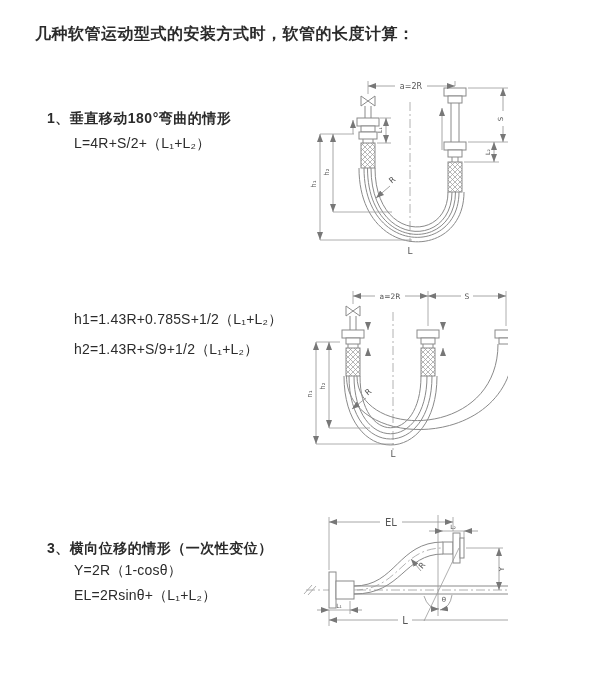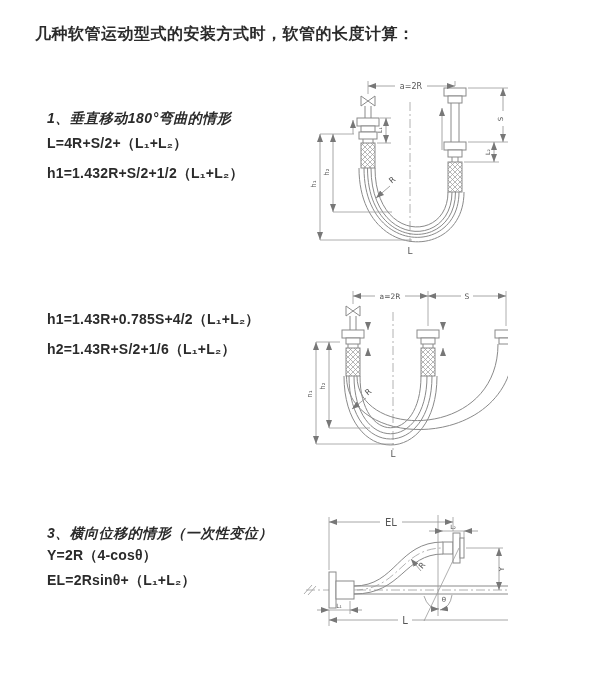--- a/index.html
+++ b/index.html
@@ -1,22 +1,22 @@
 <!DOCTYPE html>
 <html><head>
 <meta charset="utf-8">
 <style>
   html,body{margin:0;padding:0;background:#fff;}
   .page{position:relative;width:508px;height:675px;background:#ffffff;overflow:hidden;
         font-family:"Liberation Sans","DejaVu Sans",sans-serif;color:#2b2b2b;}
   .doc-title{position:absolute;left:35px;top:24px;font-size:16px;font-weight:bold;letter-spacing:.5px;}
   .sec{position:absolute;left:47px;}
-  .sec-heading{font-size:14px;font-weight:bold;letter-spacing:.5px;height:20px;line-height:20px;font-style:italic;}
-  .formula{font-size:14px;letter-spacing:.2px;height:30px;line-height:30px;white-space:nowrap;font-weight:bold;}
-  #sec1{top:108px;} #sec2{top:304px;} #sec3{top:523px;}
+  .sec-heading{font-size:14px;font-weight:bold;letter-spacing:.5px;height:20px;line-height:20px;}
+  .formula{font-size:14px;margin-left:27px;letter-spacing:.2px;height:30px;line-height:30px;white-space:nowrap;}
+  #sec1{top:108px;} #sec2{top:304px;} #sec3{top:538px;}
   #sec3 .formula{height:25px;line-height:25px;}
   .dwg{position:absolute;}
   #d1{left:310px;top:72px;} #d2{left:308px;top:282px;} #d3{left:300px;top:498px;}
   svg{display:block;}
   svg text{font-family:"DejaVu Sans",sans-serif;fill:#555;}
   .ln{stroke:#8a8a8a;stroke-width:1;fill:none;}
   .fit{stroke:#8a8a8a;stroke-width:1;fill:#ffffff;}
   .thin{stroke:#9a9a9a;stroke-width:.8;fill:none;}
   .dim{stroke:#8f8f8f;stroke-width:.8;fill:none;}
   .cl{stroke:#a0a0a0;stroke-width:.8;fill:none;stroke-dasharray:9 3 2 3;}
@@ -25,31 +25,30 @@
 </head>
 <body>
 
 <div class="page">
 
   <div class="doc-title">几种软管运动型式的安装方式时，软管的长度计算：</div>
 
   <div class="sec" id="sec1">
     <div class="sec-heading">1、垂直移动180°弯曲的情形</div>
     <div class="formula">L=4R+S/2+（L₁+L₂）</div>
-    <div class="formula">h1=1.432R+S/2+1/2（L₁+L₂）</div>
   </div>
 
   <div class="sec" id="sec2">
-    <div class="formula">h1=1.43R+0.785S+4/2（L₁+L₂）</div>
-    <div class="formula">h2=1.43R+S/2+1/6（L₁+L₂）</div>
+    <div class="formula">h1=1.43R+0.785S+1/2（L₁+L₂）</div>
+    <div class="formula">h2=1.43R+S/9+1/2（L₁+L₂）</div>
   </div>
 
   <div class="sec" id="sec3">
     <div class="sec-heading">3、横向位移的情形（一次性变位）</div>
-    <div class="formula">Y=2R（4-cosθ）</div>
+    <div class="formula">Y=2R（1-cosθ）</div>
     <div class="formula">EL=2Rsinθ+（L₁+L₂）</div>
   </div>
 
   <svg id="d1" class="dwg" width="280" height="190" viewBox="0 0 280 190">
     <defs>
       <marker id="d1a" markerWidth="9" markerHeight="7" refX="8" refY="3" orient="auto-start-reverse" markerUnits="userSpaceOnUse">
         <path d="M0,0 L8,3 L0,6 Z" fill="#777"></path>
       </marker>
       <pattern id="d1h" width="5" height="5" patternUnits="userSpaceOnUse">
         <path d="M0,0 L5,5 M5,0 L0,5" stroke="#9a9a9a" stroke-width="0.7"></path>

